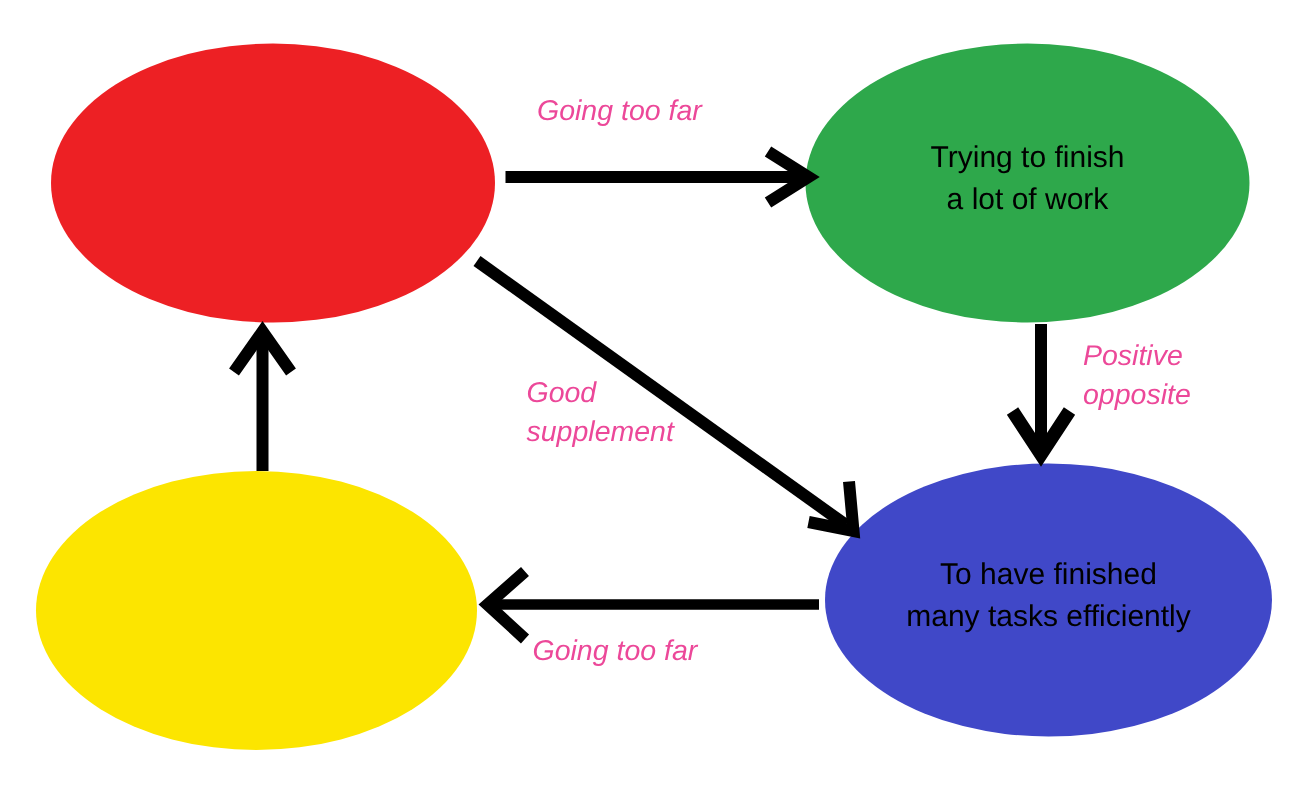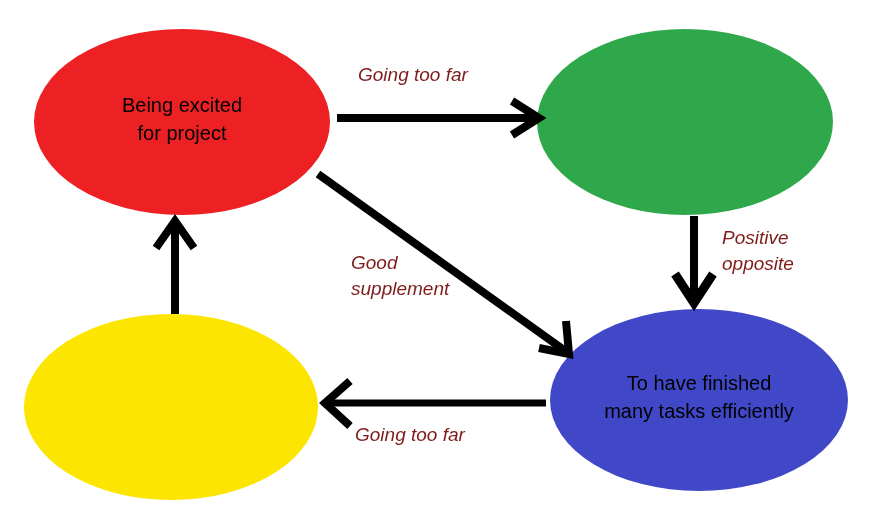--- a/index.html
+++ b/index.html
@@ -27,21 +27,21 @@
     text-align: center;
     color: #000000;
     font-family: "Liberation Sans", sans-serif;
     font-size: 20px;
     line-height: 1.38;
     white-space: pre-line;
     pointer-events: none;
   }
   .edge-label {
     position: absolute;
-    color: #7f1d1d;
+    color: #ec4899;
     font-family: "Liberation Sans", sans-serif;
     font-size: 19px;
     font-style: italic;
     line-height: 1.35;
     white-space: pre-line;
   }
 </style>
 </head>
 <body>
 
@@ -77,23 +77,23 @@
       <polyline points="156,248 175,221 194,248" fill="none" stroke="#000000" stroke-width="8" stroke-linejoin="miter" stroke-linecap="butt"></polyline>
     </g>
 
     <g>
       <line x1="318" y1="174" x2="564" y2="350" stroke="#000000" stroke-width="8" stroke-linecap="butt"></line>
       <polyline points="566,321 569,354 539,348" fill="none" stroke="#000000" stroke-width="8" stroke-linejoin="miter" stroke-linecap="butt"></polyline>
     </g>
 
   </svg>
 
-  <div class="node-label" style="left:52px; top:92px; width:260px;">Being excited
-for project</div>
 
+  <div class="node-label" style="left:555px; top:92px; width:260px;">Trying to finish
+a lot of work</div>
 
 
   <div class="node-label" style="left:569px; top:370px; width:260px;">To have finished
 many tasks efficiently</div>
 
   <div class="edge-label" style="left:358px; top:62px; width:200px;">Going too far</div>
 
   <div class="edge-label" style="left:722px; top:225px; width:140px;">Positive
 opposite</div>
 

